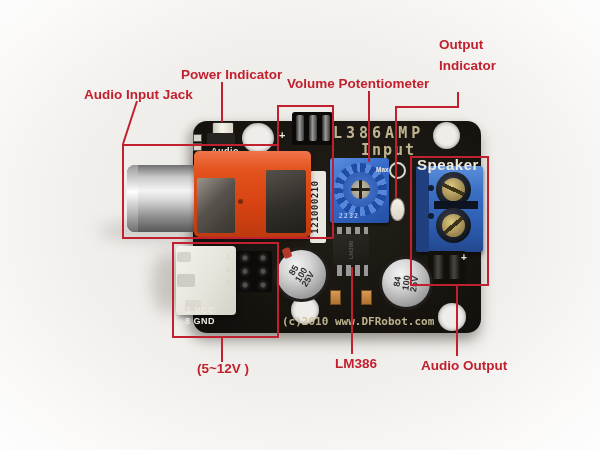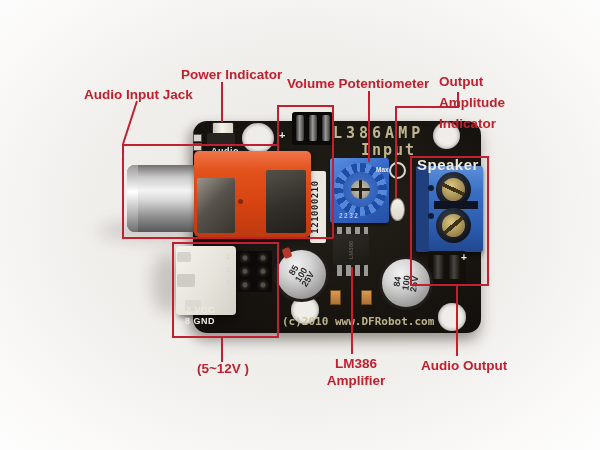--- a/index.html
+++ b/index.html
@@ -178,27 +178,25 @@
       <path d="M222,337 L222,362"></path>
       <path d="M352,267 L352,354"></path>
       <rect x="411" y="157" width="77" height="128"></rect>
       <path d="M457,285 L457,356"></path>
     </g>
   </svg>
 
   <div class="lbl lblz" style="left:84px;top:87px;">Audio Input Jack</div>
   <div class="lbl lblz" style="left:181px;top:67px;">Power Indicator</div>
   <div class="lbl lblz" style="left:287px;top:76px;">Volume Potentiometer</div>
-  <div class="lbl lblz" style="left:439px;top:34px;line-height:21px;margin-top:37px;">
+  <div class="lbl lblz" style="left:439px;top:34px;line-height:21px;">
     <span style="display:block;">Output</span>
-    <span style="display:block;">Amplitude</span>
     <span style="display:block;">Indicator</span>
   </div>
   <div class="lbl lblz center" style="left:177px;top:361px;width:92px;line-height:16px;">
     <span style="display:block;">(5~12V )</span>
   </div>
   <div class="lbl lblz center" style="left:316px;top:355px;width:80px;line-height:17px;">
     <span style="display:block;">LM386</span>
-    <span style="display:block;">Amplifier</span>
   </div>
   <div class="lbl lblz" style="left:421px;top:358px;">Audio Output</div>
 
 </div>
 
 </body></html>

